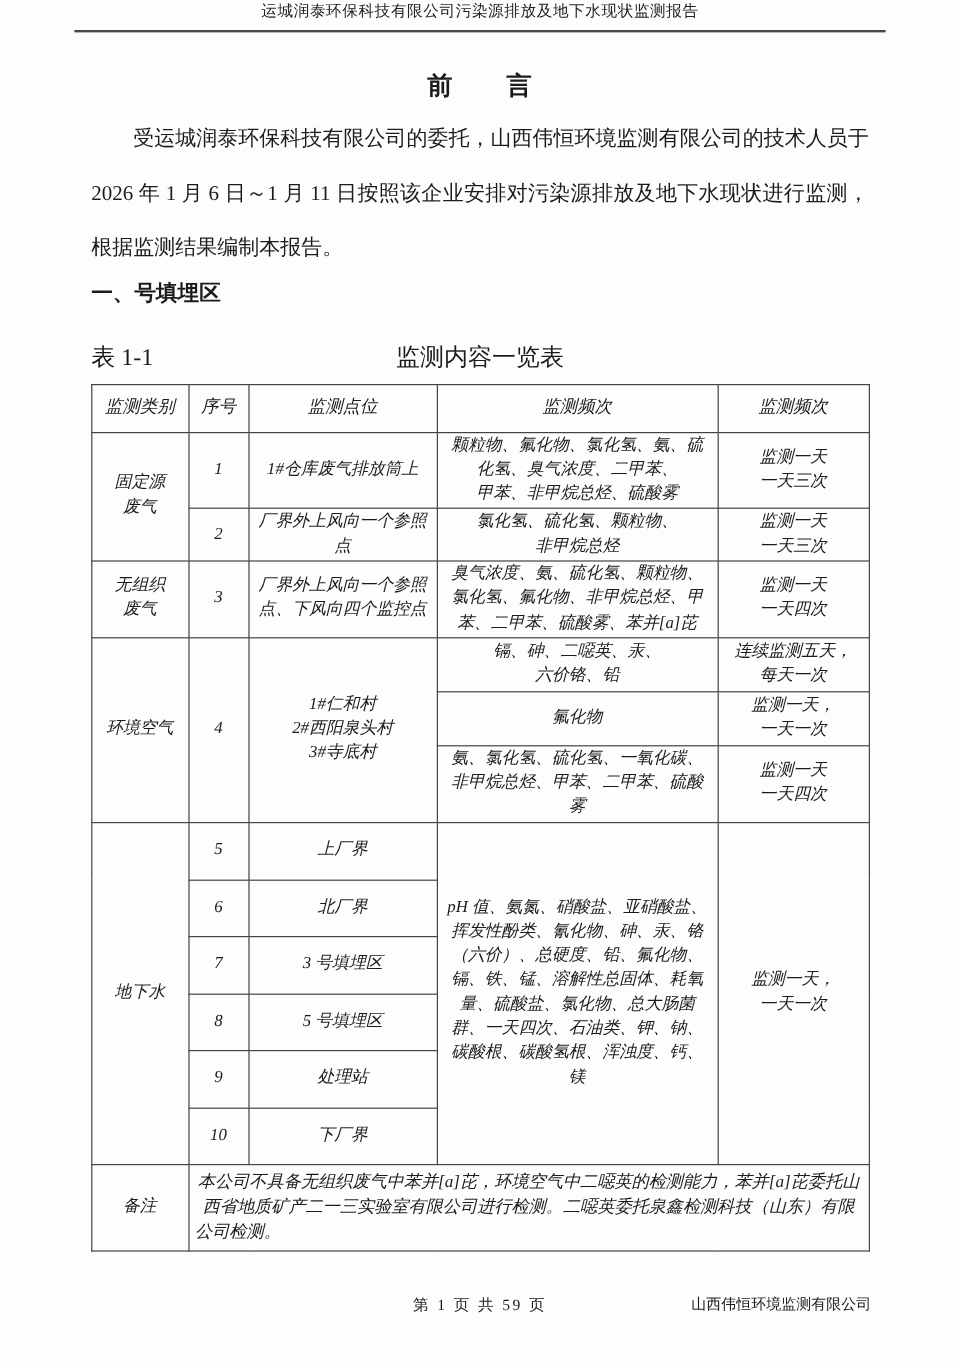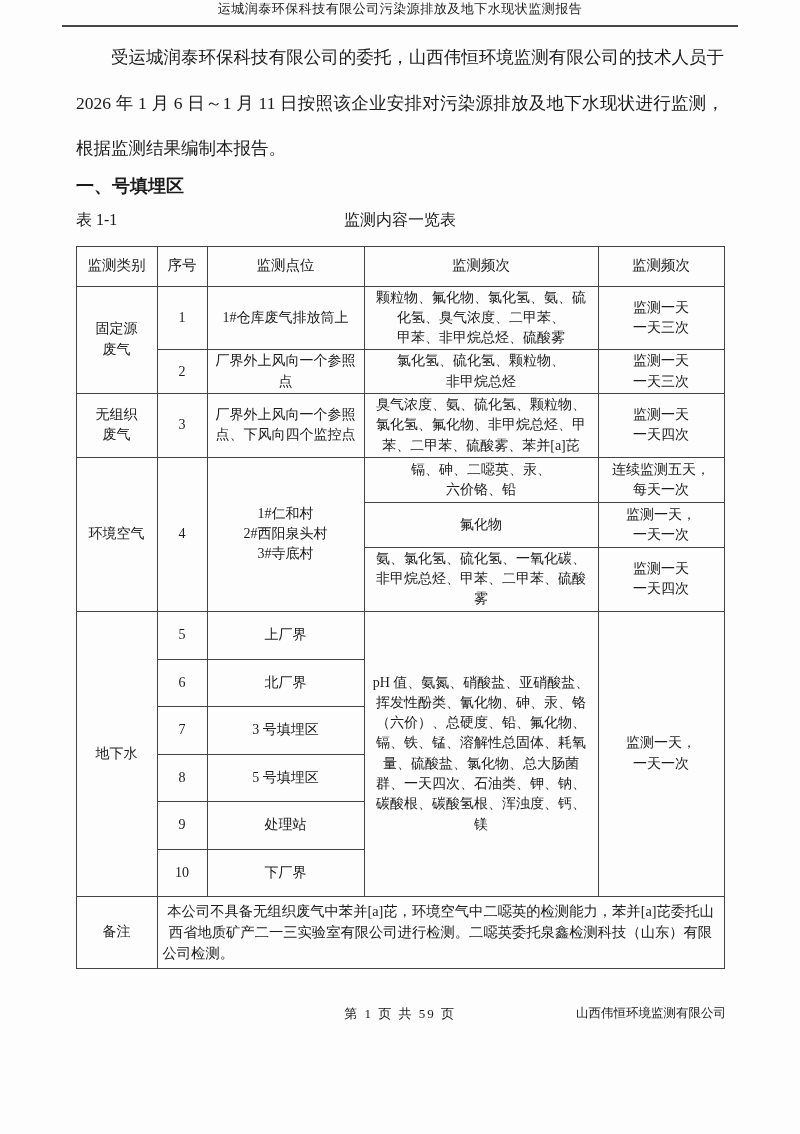--- a/index.html
+++ b/index.html
@@ -19,26 +19,26 @@
   
   .preface-title { text-align: center; font-weight: bold; font-size: 21px; margin-top: 30px; letter-spacing: 1px; }
   .preface-para {
     width: 648px; margin: 8px auto 0;
     font-size: 17.5px; line-height: 2.6;
     text-align: justify; text-indent: 2em;
   }
 
   .section-heading { width: 648px; margin: 2px auto 0; font-weight: bold; font-size: 18px; }
 
-  .table-caption { width: 648px; margin: 12px auto 4px; position: relative; font-size: 16px; height: 24px; }
+  .table-caption { width: 648px; margin: 28px auto 4px; position: relative; font-size: 20px; height: 24px; }
   .table-caption .cap-label { position: absolute; left: 0; top: 0; }
   .table-caption .cap-title { display: block; text-align: center; }
 
   
-  table.mon { width: 648px; margin: 12px auto; border-collapse: collapse; font-size: 14px; table-layout: fixed; }
+  table.mon { width: 648px; margin: 12px auto; border-collapse: collapse; font-size: 14px; table-layout: fixed; font-style: italic; }
   table.mon td, table.mon th {
     border: 1px solid #434343;
     padding: 1px 5px;
     text-align: center;
     vertical-align: middle;
     white-space: pre-line;
     line-height: 1.45;
     font-weight: normal;
   }
   th.hdr { font-size: 14.5px; }
@@ -54,20 +54,21 @@
   .doc-footer .company { position: absolute; right: 0; top: 0; font-size: 12.5px; }
 </style>
 </head>
 <body>
 
 <div class="page">
 
   <div class="doc-header">运城润泰环保科技有限公司污染源排放及地下水现状监测报告</div>
   <hr class="header-rule">
 
+  <div class="preface-title">前　　言</div>
 
   <p class="preface-para">受运城润泰环保科技有限公司的委托，山西伟恒环境监测有限公司的技术人员于 2026 年 1 月 6 日～1 月 11 日按照该企业安排对污染源排放及地下水现状进行监测，根据监测结果编制本报告。</p>
 
   <div class="section-heading">一、号填埋区</div>
 
   <div class="table-caption">
     <span class="cap-label">表 1-1</span>
     <span class="cap-title">监测内容一览表</span>
   </div>
 

